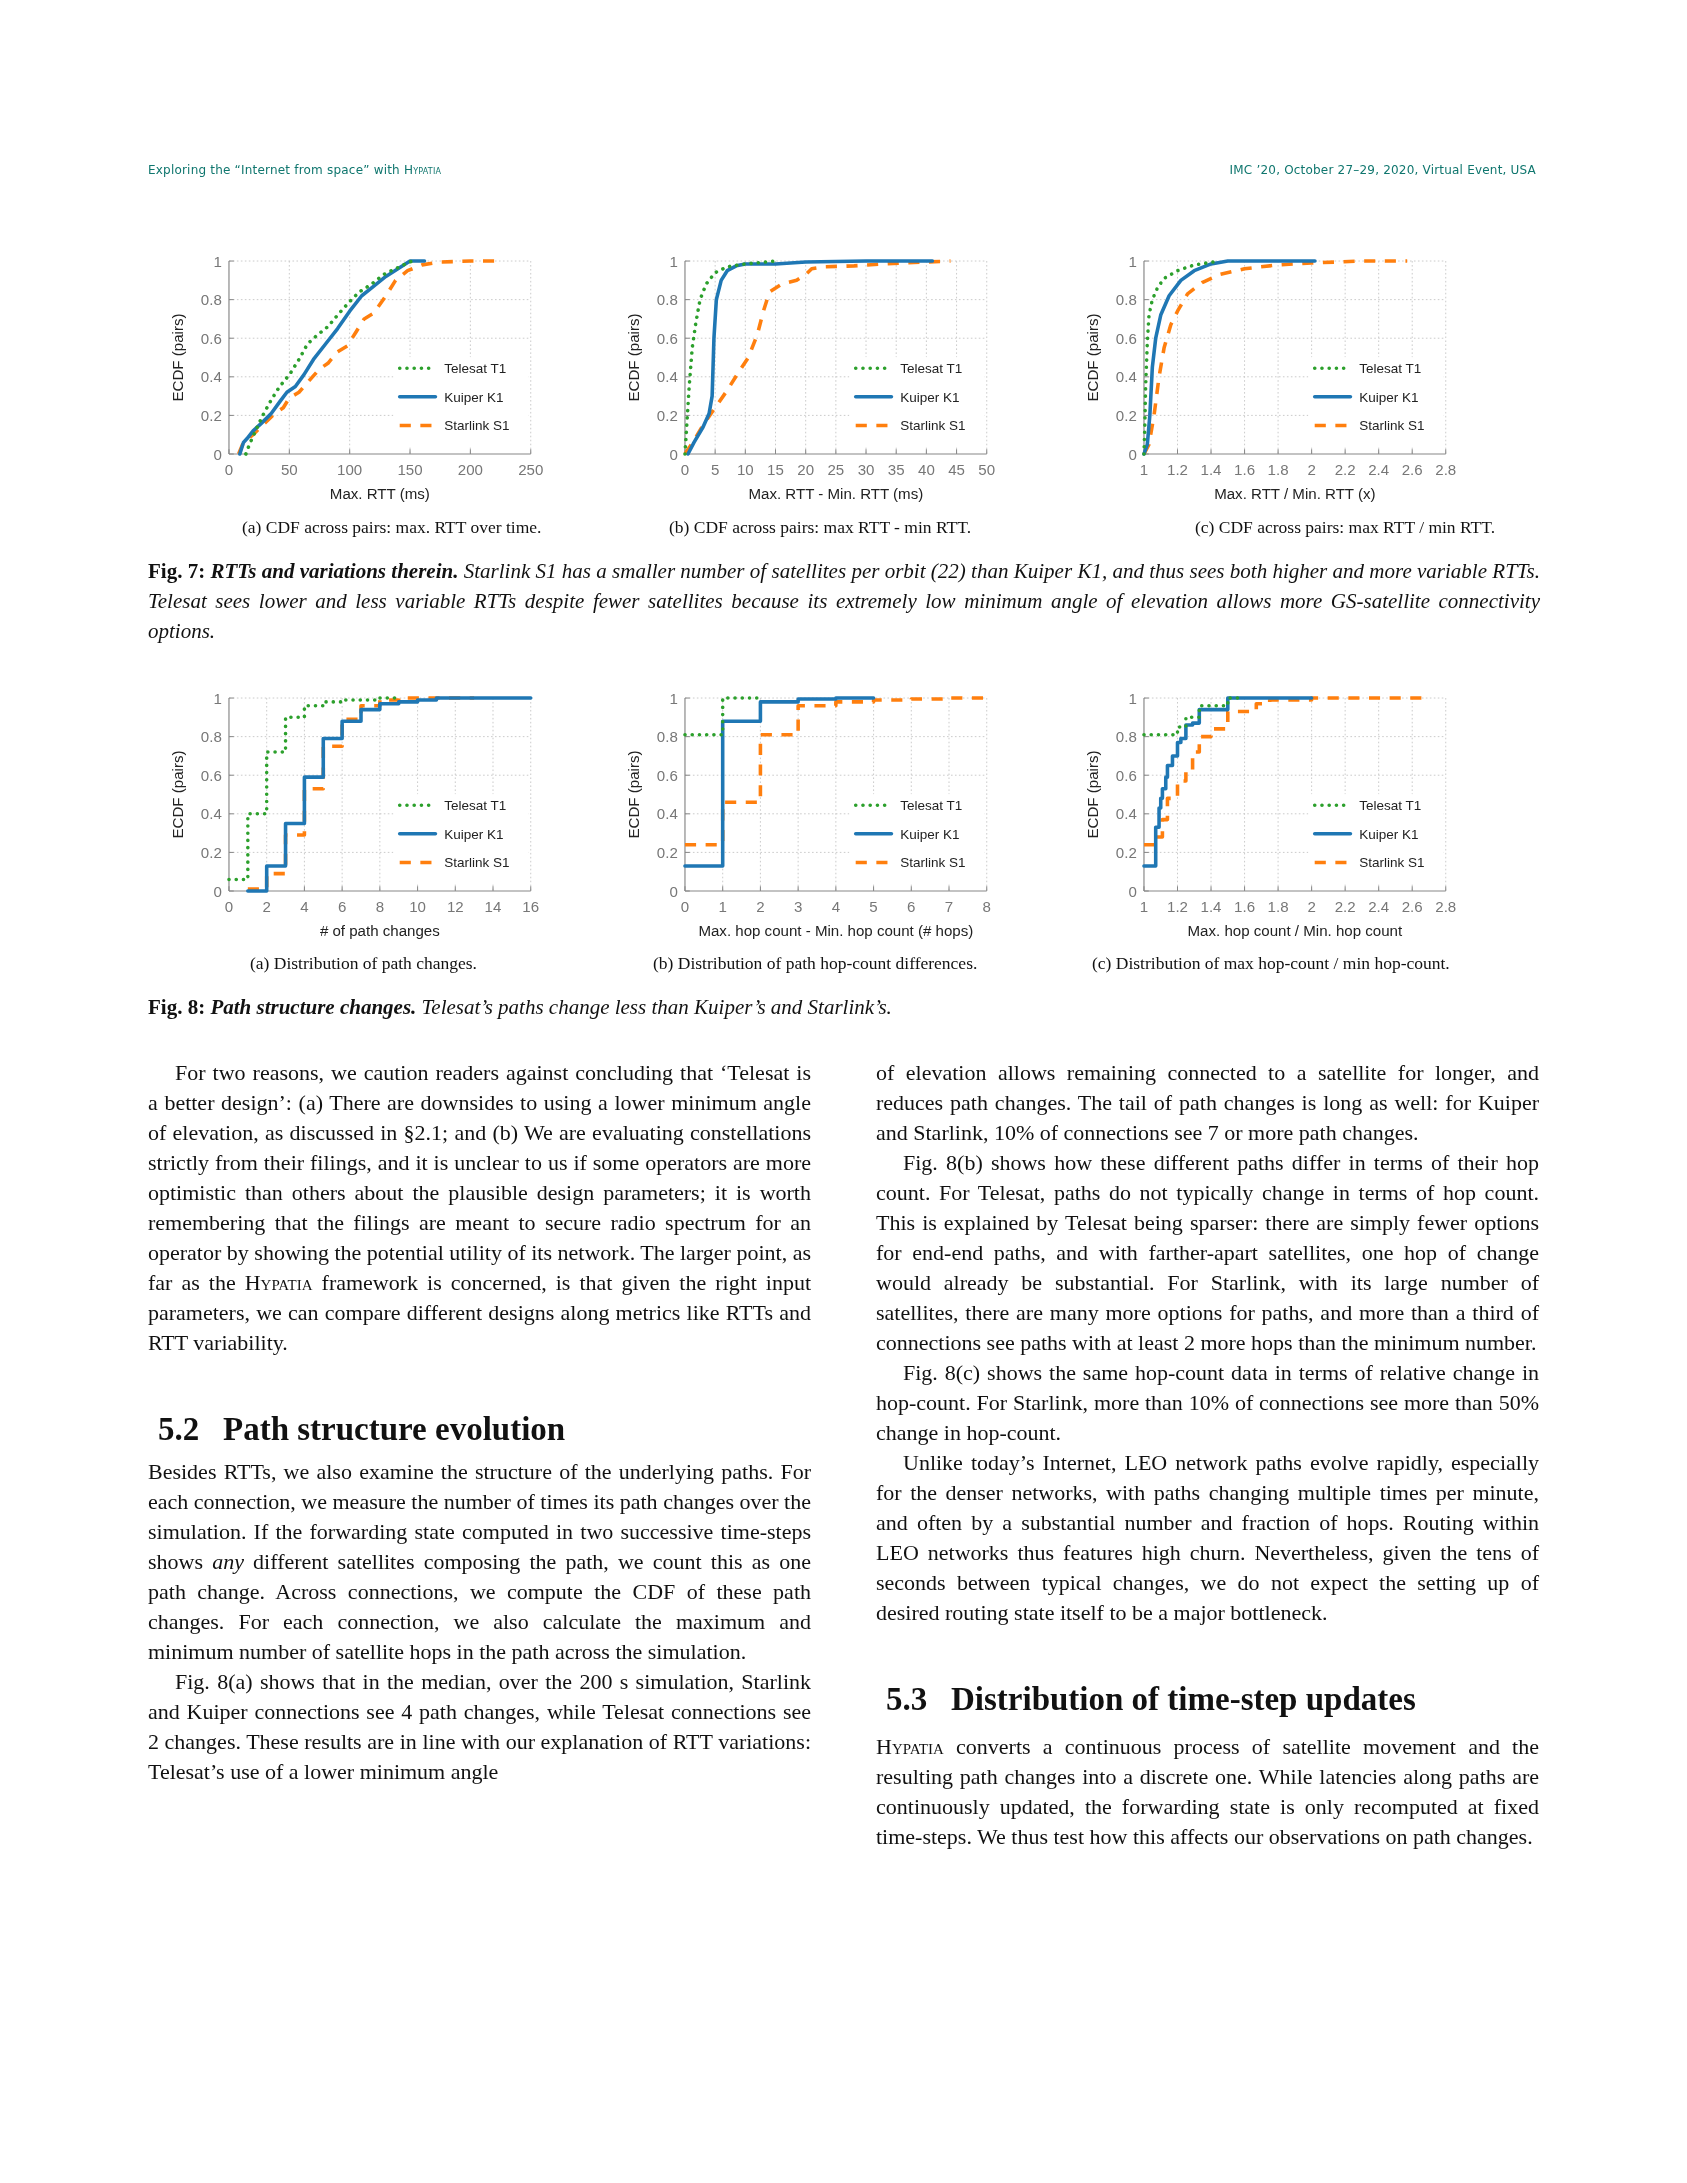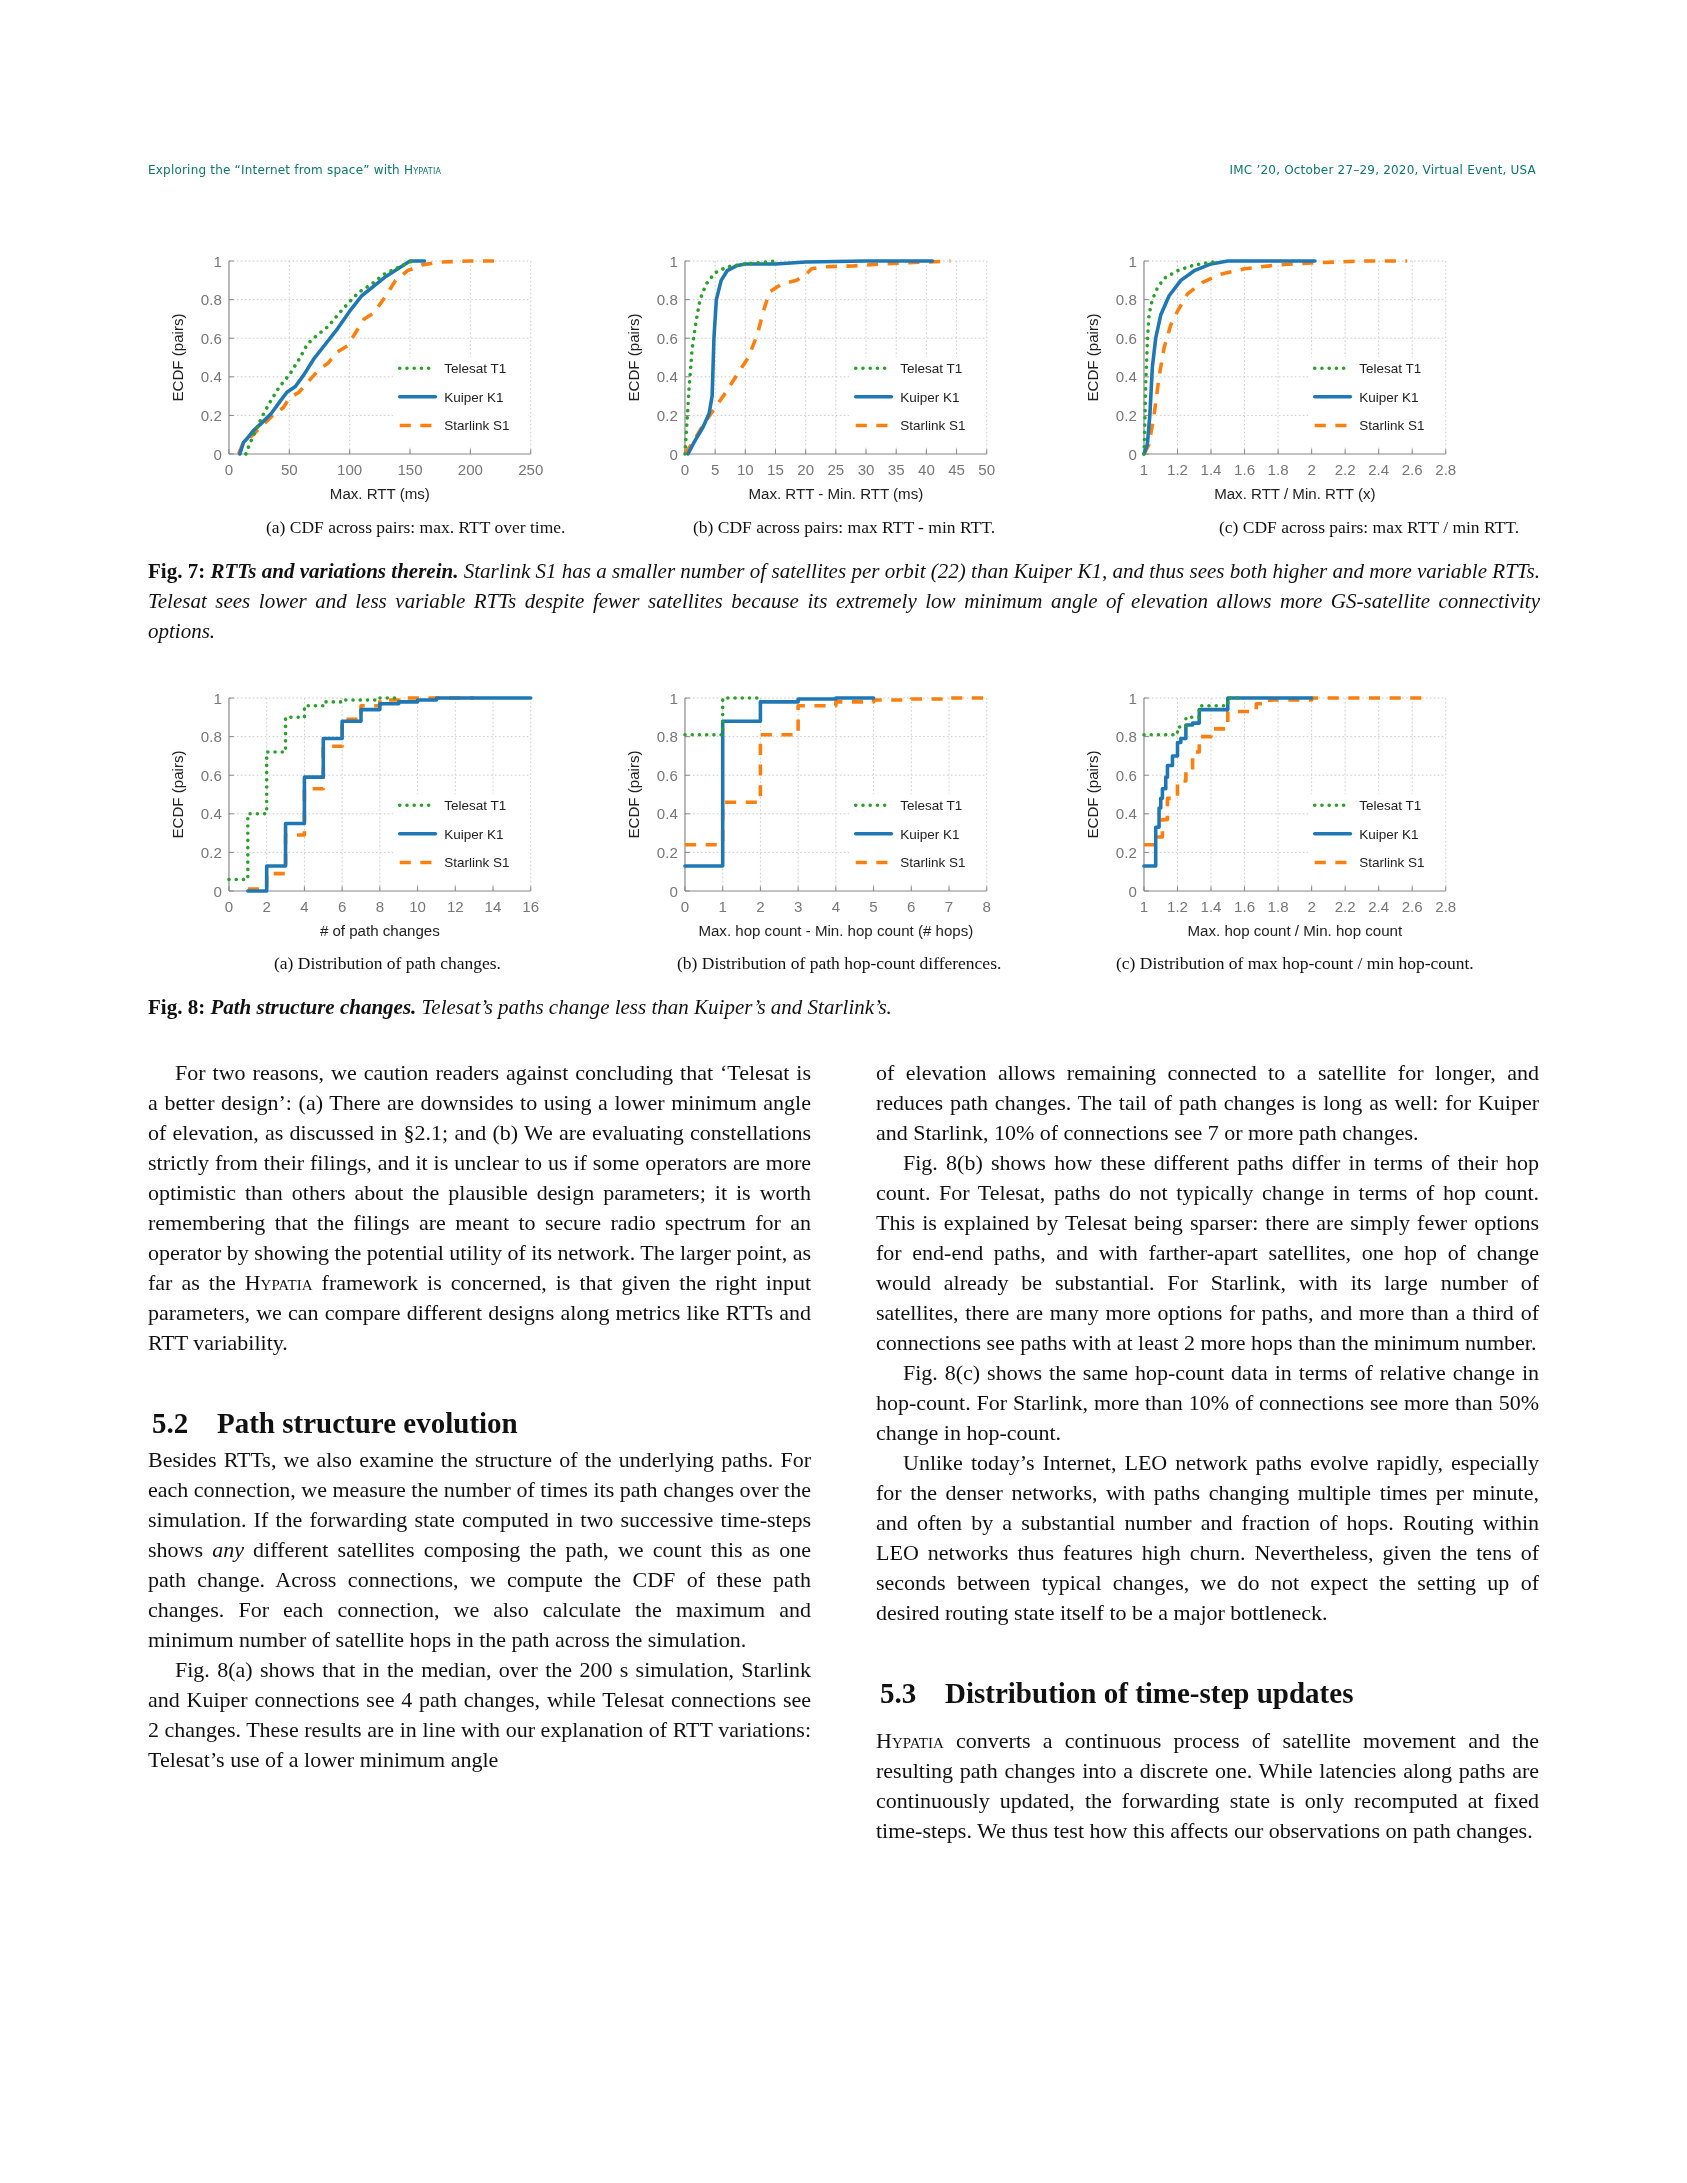--- a/index.html
+++ b/index.html
@@ -3,30 +3,30 @@
 <meta charset="utf-8">
 <style>
   html, body { margin:0; padding:0; background:#ffffff; }
   body { width:1687px; height:2183px; position:relative; overflow:hidden; font-family:"Liberation Serif", "DejaVu Serif", serif; color:#111; }
   .hdr { position:absolute; top:163px; font-family:"DejaVu Sans", sans-serif; font-size:12px; color:#0f766e; letter-spacing:0.2px; }
   .hdr-left { left:148px; }
   .hdr-right { right:151px; }
   .sc { font-variant: small-caps; }
   .chart { position:absolute; }
   .chart svg text { font-family:"Liberation Sans", "DejaVu Sans", sans-serif; }
-  .subcap { position:absolute; font-size:17.5px; text-align:center; color:#111; white-space:nowrap;margin-left:24px; }
+  .subcap { position:absolute; font-size:17.5px; text-align:center; color:#111; white-space:nowrap; }
   .figcap { position:absolute; left:148px; width:1392px; font-size:21px; line-height:30px; text-align:justify; }
   .figcap .lbl { font-weight:bold; font-style:normal; }
   .figcap .ttl { font-weight:bold; font-style:italic; }
   .figcap .body { font-style:italic; }
   .figcap.center { text-align:left; }
   .col { position:absolute; width:663px; font-size:22px; line-height:30px; text-align:justify; hyphens:auto; }
   .col p { margin:0; text-indent:0; }
   .col p.ind { text-indent:27px; }
-  .col h2 { margin:4px; font-size:29px; font-weight:bold; line-height:35px; }
+  .col h2 { margin:10px; font-size:33px; font-weight:bold; line-height:35px; }
   .col h2 .num { display:inline-block; width:65px; }
   .gap { height:44px; }
 </style>
 </head>
 <body>
 
 <div class="hdr hdr-left">
   <span>Exploring the “Internet from space” with </span><span class="sc">Hypatia</span>
 </div>
 <div class="hdr hdr-right">IMC ’20, October 27–29, 2020, Virtual Event, USA</div>

